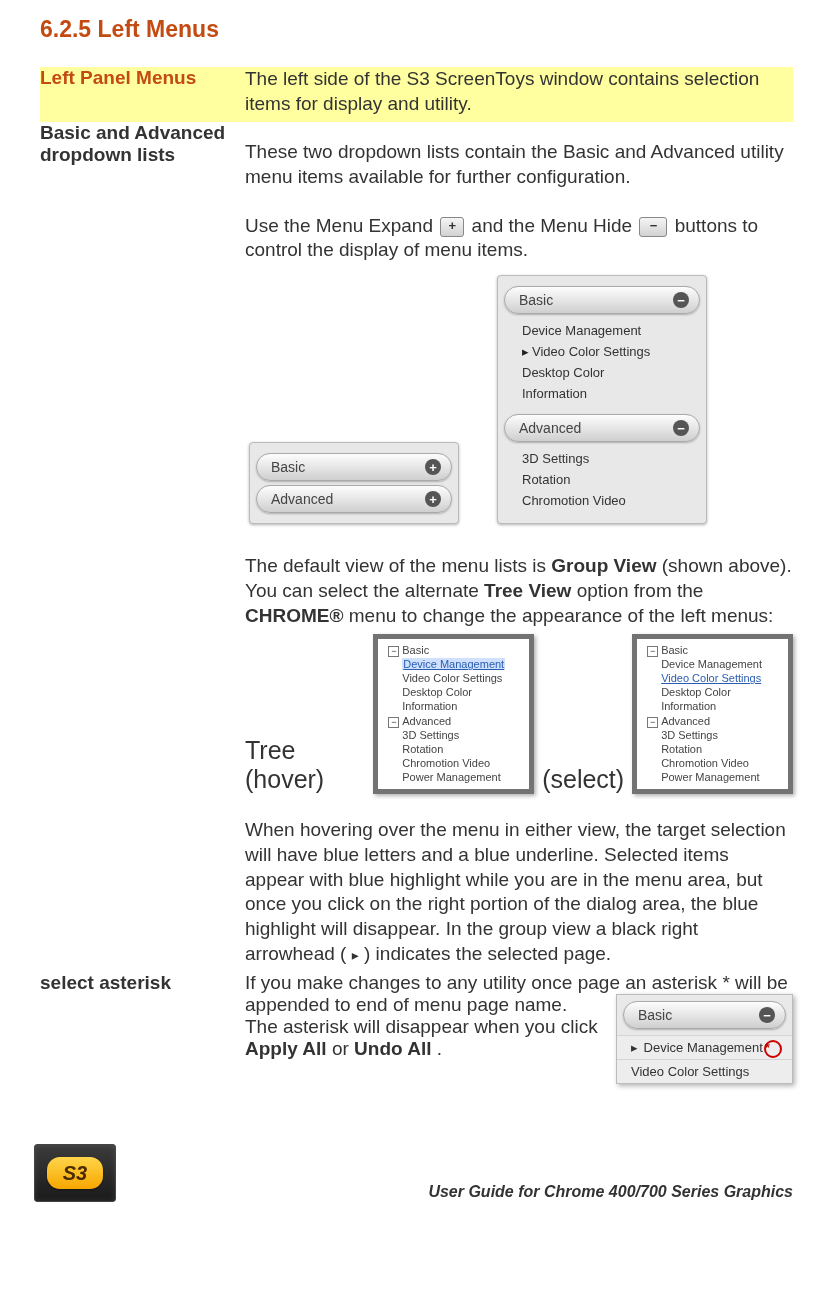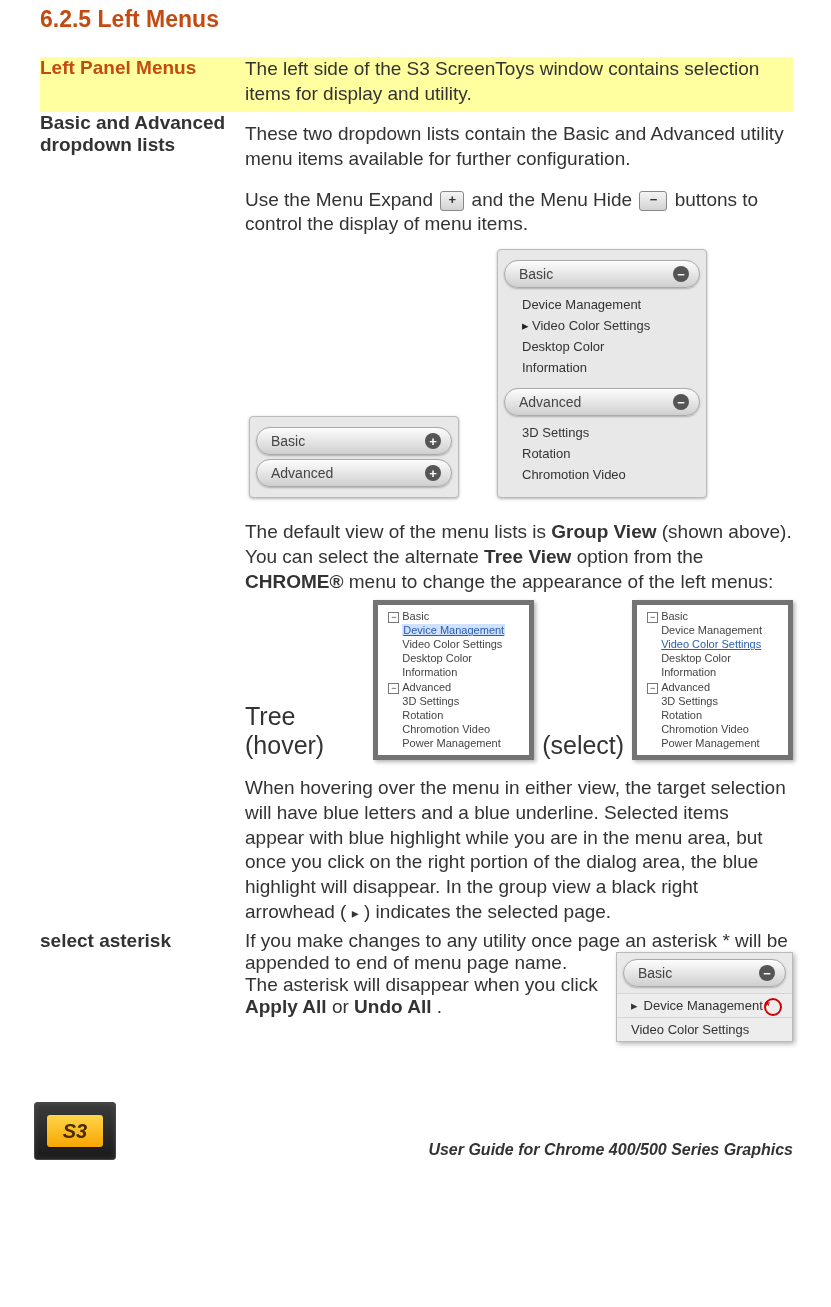--- a/index.html
+++ b/index.html
@@ -12,41 +12,41 @@
     width: 831px;
   }
   .page {
     padding: 0 38px 20px 40px;
     box-sizing: border-box;
   }
   .section-heading {
     color: #c34a10;
     font-weight: bold;
     font-size: 23px;
-    margin: 6px 0 24px 0;
+    margin: 16px 0 24px 0;
   }
   table.content-table {
     width: 100%;
     border-collapse: collapse;
   }
   table.content-table td {
     vertical-align: top;
     padding: 0;
   }
   td.label-col { width: 205px; padding-right: 10px; }
   td.body-col  { }
   .row-highlight td {
     background: #ffffa0;
     padding-top: 10px;
     padding-bottom: 14px;
   }
   .row-highlight td.label-col { color: #c34a10; font-weight: bold; }
   .label-bold { font-weight: bold; }
   p { margin: 0 0 6px 0; line-height: 1.3; }
-  .para-gap { margin-top: 16px; }
+  .para-gap { margin-top: 24px; }
 
   
   .pill-panel {
     display: inline-block;
     background: #e8e8e8;
     border: 1px solid #bbb;
     border-radius: 4px;
     padding: 6px;
     margin: 6px 4px;
     box-shadow: 0 1px 3px rgba(0,0,0,0.3);
@@ -156,21 +156,21 @@
     width:80px;height:56px;
     background:linear-gradient(#3b3b3b,#1a1a1a);
     border:1px solid #444;
     border-radius:3px;
     display:flex;align-items:center;justify-content:center;
     box-shadow: inset 0 0 6px rgba(255,255,255,0.1);
   }
   .logo-inner {
     width:56px;height:32px;
     background:linear-gradient(#ffd54a,#f7a600);
-    border-radius:3px;
+    border-radius:13px;
     display:flex;align-items:center;justify-content:center;
     font-weight:900;font-style:italic;font-size:20px;color:#4b2a00;
     box-shadow:0 1px 2px rgba(0,0,0,0.4);
   }
   .footer-text {
     text-align:right;
     font-size:16px;
     line-height:1.35;
   }
   .footer-text .line1 { font-weight:bold; font-style:italic; }
@@ -192,21 +192,21 @@
     <tbody>
         <tr class="row-highlight">
       <td class="label-col">Left Panel Menus</td>
       <td class="body-col">
             <p>The left side of the S3 ScreenToys window contains selection items for display and utility.</p>
           </td>
     </tr>
 
     <tr>
       <td class="label-col label-bold" style="padding-top:0">Basic and Advanced dropdown lists</td>
-      <td class="body-col" style="padding-top:10px">
+      <td class="body-col" style="padding-top:18px">
         <p>These two dropdown lists contain the Basic and Advanced utility menu items available for further configuration.</p>
         <p class="para-gap">
           <span>Use the Menu Expand </span>
           <span class="inline-icon">+</span>
           <span>and the Menu Hide </span>
           <span class="inline-icon hide">−</span>
           <span> buttons to control the display of menu items.</span>
         </p>
 
         <div class="figure-row">
@@ -354,15 +354,15 @@
     </tr>
   </tbody>
     </table>
 </div>
 
 <div class="footer">
   <div class="logo-box">
     <div class="logo-inner">S3</div>
   </div>
   <div class="footer-text">
-    <div class="line1">User Guide for Chrome 400/500 Series Graphics</div>
+    <div class="line1">User Guide for Chrome 400/700 Series Graphics</div>
   </div>
 </div>
 
 </body></html>

